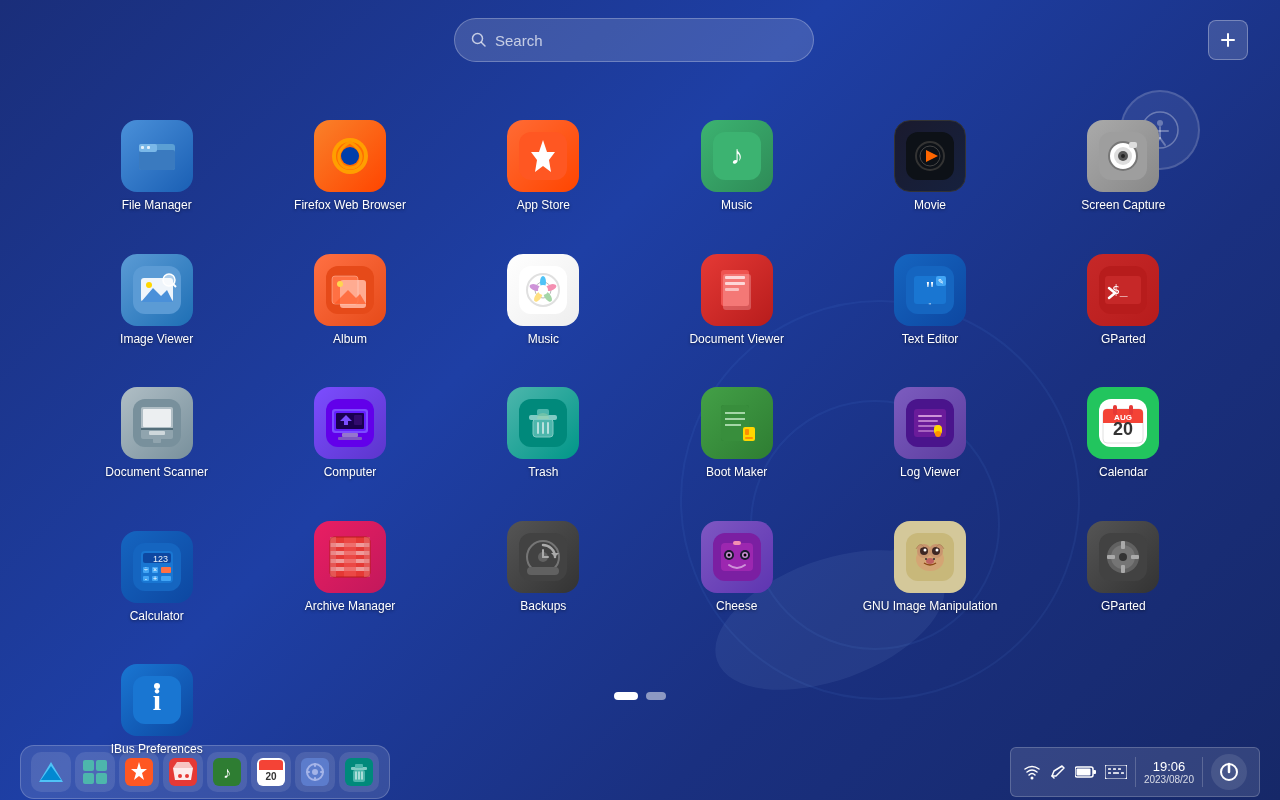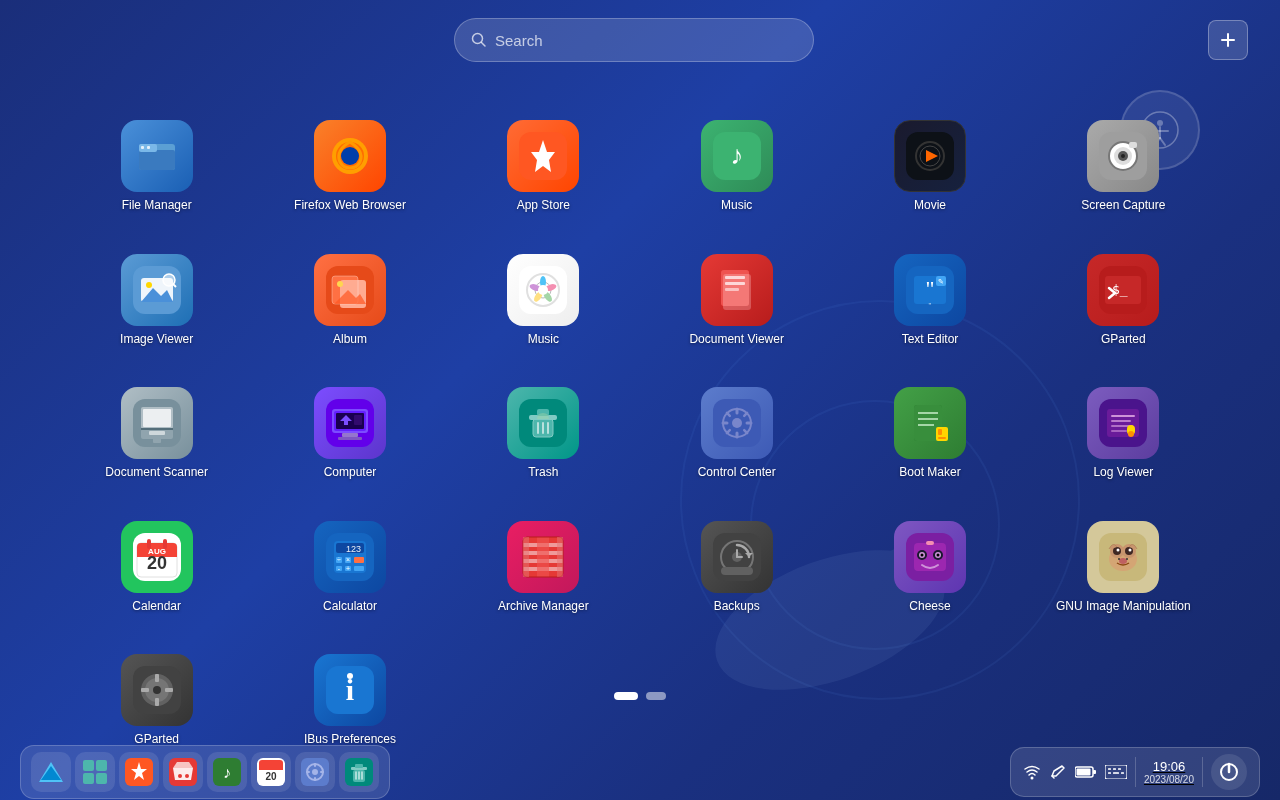--- a/index.html
+++ b/index.html
@@ -129,21 +129,21 @@
     .icon-text-editor { background: linear-gradient(135deg, #1565c0, #0d47a1); }
     .icon-terminal { background: linear-gradient(135deg, #c62828, #b71c1c); }
     .icon-document-scanner { background: linear-gradient(135deg, #b0bec5, #78909c); }
     .icon-computer { background: linear-gradient(135deg, #7c4dff, #5c35cc); }
     .icon-trash { background: linear-gradient(135deg, #4db6ac, #009688); }
     .icon-control-center { background: linear-gradient(135deg, #5c7ccc, #3d5ab5); }
     .icon-system-monitor { background: linear-gradient(135deg, #7c5cbf, #5c3d9f); }
     .icon-boot-maker { background: linear-gradient(135deg, #43a047, #2e7d32); }
     .icon-log-viewer { background: linear-gradient(135deg, #7c5cbf, #5c3d9f); }
     .icon-calendar { background: #22c55e; }
-    .icon-calculator { background: linear-gradient(135deg, #1565c0, #0d47a1); }
+    .icon-calculator { background: linear-gradient(135deg, #1565c0, #0d47a1); margin-top: 10px; }
     .icon-archive-manager { background: linear-gradient(135deg, #e91e63, #c2185b); }
     .icon-additional-drivers { background: linear-gradient(135deg, #2e7d32, #1b5e20); }
     .icon-backups { background: linear-gradient(135deg, #555, #333); }
     .icon-cheese { background: linear-gradient(135deg, #7e57c2, #5e35b1); }
     .icon-gnu-image { background: #d4c89a; }
     .icon-gparted { background: linear-gradient(135deg, #555, #333); }
     .icon-ibus { background: linear-gradient(135deg, #1976d2, #0d47a1); }
 
     
     .pagination {
@@ -193,24 +193,23 @@
       font-size: 20px;
       background: rgba(255,255,255,0.1);
       overflow: hidden;
     }
 
     .system-tray {
       display: flex;
       align-items: center;
       gap: 8px;
       background: rgba(255,255,255,0.12);
-      border-radius: 14px;
+      border-radius: 6px;
       padding: 6px 12px;
       border: 1px solid rgba(255,255,255,0.2);
-      text-decoration: underline;
     }
 
     .tray-item {
       display: flex;
       flex-direction: column;
       align-items: center;
       justify-content: center;
       color: white;
       font-size: 11px;
       cursor: pointer;
@@ -497,38 +496,20 @@
         <rect x="18" y="10" width="12" height="7" rx="2" fill="#4db6ac"></rect>
         <line x1="19" y1="24" x2="19" y2="34" stroke="white" stroke-width="2" stroke-linecap="round" opacity="0.6"></line>
         <line x1="24" y1="24" x2="24" y2="34" stroke="white" stroke-width="2" stroke-linecap="round" opacity="0.6"></line>
         <line x1="29" y1="24" x2="29" y2="34" stroke="white" stroke-width="2" stroke-linecap="round" opacity="0.6"></line>
         <path d="M18 20 Q18 14 24 14 Q30 14 30 20" fill="#a5d6a7" opacity="0.4"></path>
       </svg>
     </div>
     <span class="app-label">Trash</span>
   </div>
 
-  <div class="app-item">
-    <div class="app-icon icon-control-center">
-      <svg width="48" height="48" viewBox="0 0 48 48">
-        <rect width="48" height="48" rx="12" fill="#3d5ab5"></rect>
-        <circle cx="24" cy="24" r="14" fill="none" stroke="#7986cb" stroke-width="2"></circle>
-        <circle cx="24" cy="24" r="5" fill="#7986cb"></circle>
-        <line x1="24" y1="10" x2="24" y2="14" stroke="#7986cb" stroke-width="3" stroke-linecap="round"></line>
-        <line x1="24" y1="34" x2="24" y2="38" stroke="#7986cb" stroke-width="3" stroke-linecap="round"></line>
-        <line x1="10" y1="24" x2="14" y2="24" stroke="#7986cb" stroke-width="3" stroke-linecap="round"></line>
-        <line x1="34" y1="24" x2="38" y2="24" stroke="#7986cb" stroke-width="3" stroke-linecap="round"></line>
-        <line x1="13.9" y1="13.9" x2="16.8" y2="16.8" stroke="#7986cb" stroke-width="2.5" stroke-linecap="round"></line>
-        <line x1="31.2" y1="31.2" x2="34.1" y2="34.1" stroke="#7986cb" stroke-width="2.5" stroke-linecap="round"></line>
-        <line x1="34.1" y1="13.9" x2="31.2" y2="16.8" stroke="#7986cb" stroke-width="2.5" stroke-linecap="round"></line>
-        <line x1="16.8" y1="31.2" x2="13.9" y2="34.1" stroke="#7986cb" stroke-width="2.5" stroke-linecap="round"></line>
-      </svg>
-    </div>
-    <span class="app-label">Control Center</span>
-  </div>
 
 
   <div class="app-item">
     <div class="app-icon icon-boot-maker">
       <svg width="48" height="48" viewBox="0 0 48 48">
         <rect x="8" y="6" width="28" height="36" rx="3" fill="#2e7d32"></rect>
         <rect x="8" y="6" width="28" height="36" rx="3" fill="#388e3c"></rect>
         <line x1="12" y1="14" x2="32" y2="14" stroke="#a5d6a7" stroke-width="2"></line>
         <line x1="12" y1="20" x2="32" y2="20" stroke="#a5d6a7" stroke-width="2"></line>
         <line x1="12" y1="26" x2="28" y2="26" stroke="#a5d6a7" stroke-width="2"></line>

